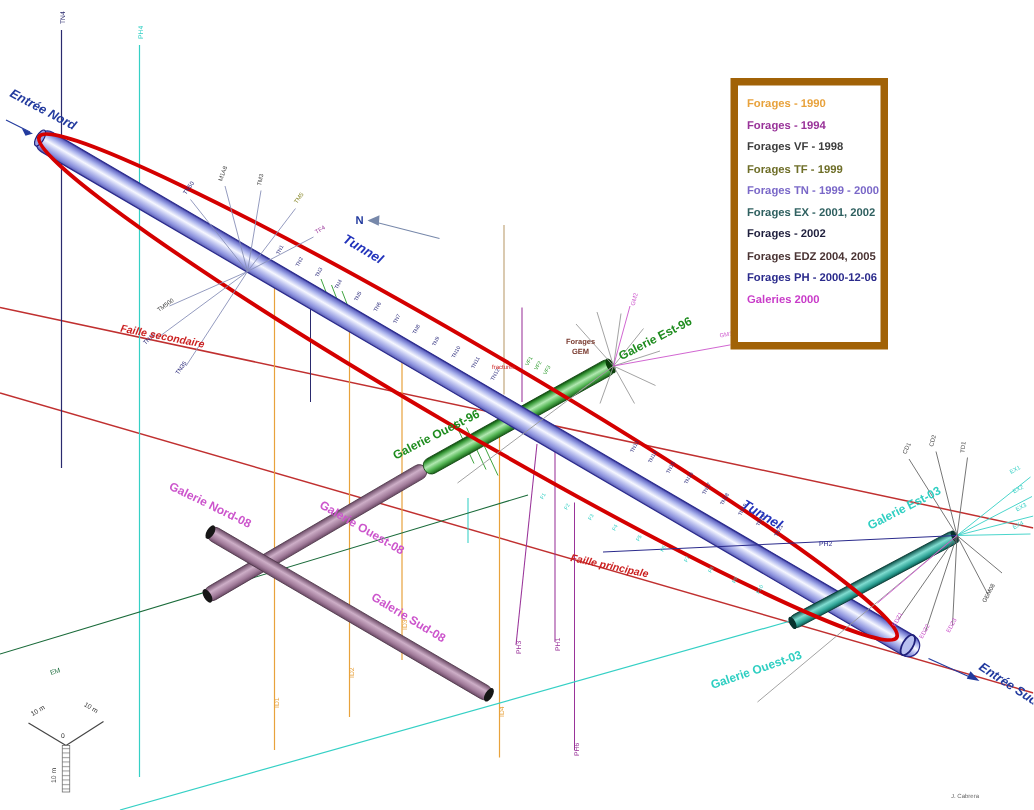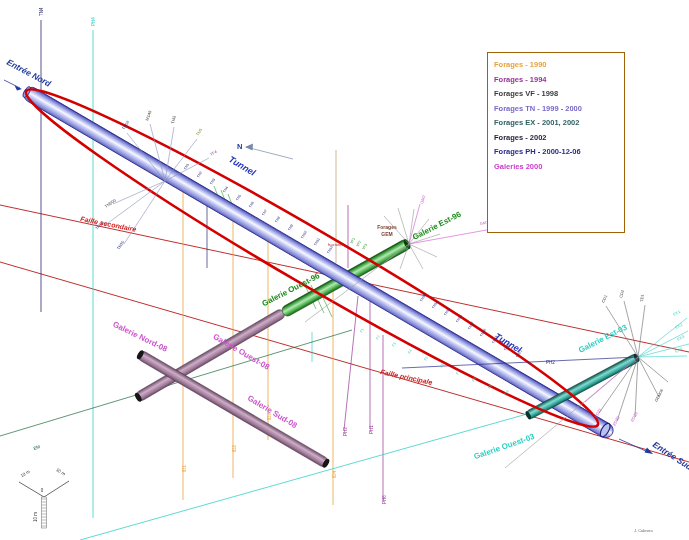--- a/index.html
+++ b/index.html
@@ -1,20 +1,20 @@
 <!DOCTYPE html>
 <html><head>
 <meta charset="utf-8">
 <style>
   html,body{margin:0;padding:0;background:#fff;}
   .stage{position:relative;width:689px;height:540px;background:#fff;overflow:hidden;
          font-family:"Liberation Sans",sans-serif;}
   .stage svg{position:absolute;left:0;top:0;font-family:"Liberation Sans",sans-serif;}
-  .legend{position:absolute;left:487px;top:52px;width:138px;height:181px;background:#fff;
-          border:1px solid #a16207;box-sizing:border-box;padding:5px 0 0 6px;}
+  .legend{position:absolute;left:487px;top:52px;width:105px;height:181px;background:#fff;
+          border:5px solid #a16207;box-sizing:border-box;padding:5px 0 0 6px;}
   .legend .row{font:bold 7.5px "Liberation Sans",sans-serif;line-height:14.55px;white-space:nowrap;}
   text{font-family:"Liberation Sans",sans-serif;}
   .t-entr{font-style:italic;font-weight:bold;font-size:8.5px;fill:#223a9e;}
   .t-tunnel{font-style:italic;font-weight:bold;font-size:9px;fill:#2233bb;}
   .t-n{font-weight:bold;font-size:7.5px;fill:#223a9e;}
   .t-fault{font-style:italic;font-weight:bold;font-size:7px;fill:#cc2222;}
   .t-galg{font-weight:bold;font-size:8px;fill:#1e8c1e;}
   .t-galc{font-weight:bold;font-size:8px;fill:#2fcfc2;}
   .t-galm{font-weight:bold;font-size:8px;fill:#cc55cc;}
   .t-gem{font-weight:bold;font-size:5px;fill:#7a3b30;}
@@ -277,19 +277,21 @@
     <text class="t-scale" text-anchor="middle" transform="translate(37,517) rotate(-90)">10 m</text>
   </g>
 
   <text class="t-sig" x="634" y="532">J. Cabrera</text>
 </svg>
 
 <div class="legend">
   <div class="row" style="color:#e8a23c"><span>Forages - 1990</span></div>
   <div class="row" style="color:#993399"><span>Forages - 1994</span></div>
   <div class="row" style="color:#3d3d3d"><span>Forages VF - 1998</span></div>
+  <div class="row" style="color:#6e6e28"><span>Forages TF - 1999</span></div>
   <div class="row" style="color:#7a68c8"><span>Forages TN - 1999 - 2000</span></div>
   <div class="row" style="color:#2f6060"><span>Forages EX - 2001, 2002</span></div>
   <div class="row" style="color:#1f1f3d"><span>Forages - 2002</span></div>
+  <div class="row" style="color:#4a3434"><span>Forages EDZ 2004, 2005</span></div>
   <div class="row" style="color:#2b2b8c"><span>Forages PH - 2000-12-06</span></div>
   <div class="row" style="color:#c93cc9"><span>Galeries 2000</span></div>
 </div>
 </div>
 
 </body></html>

